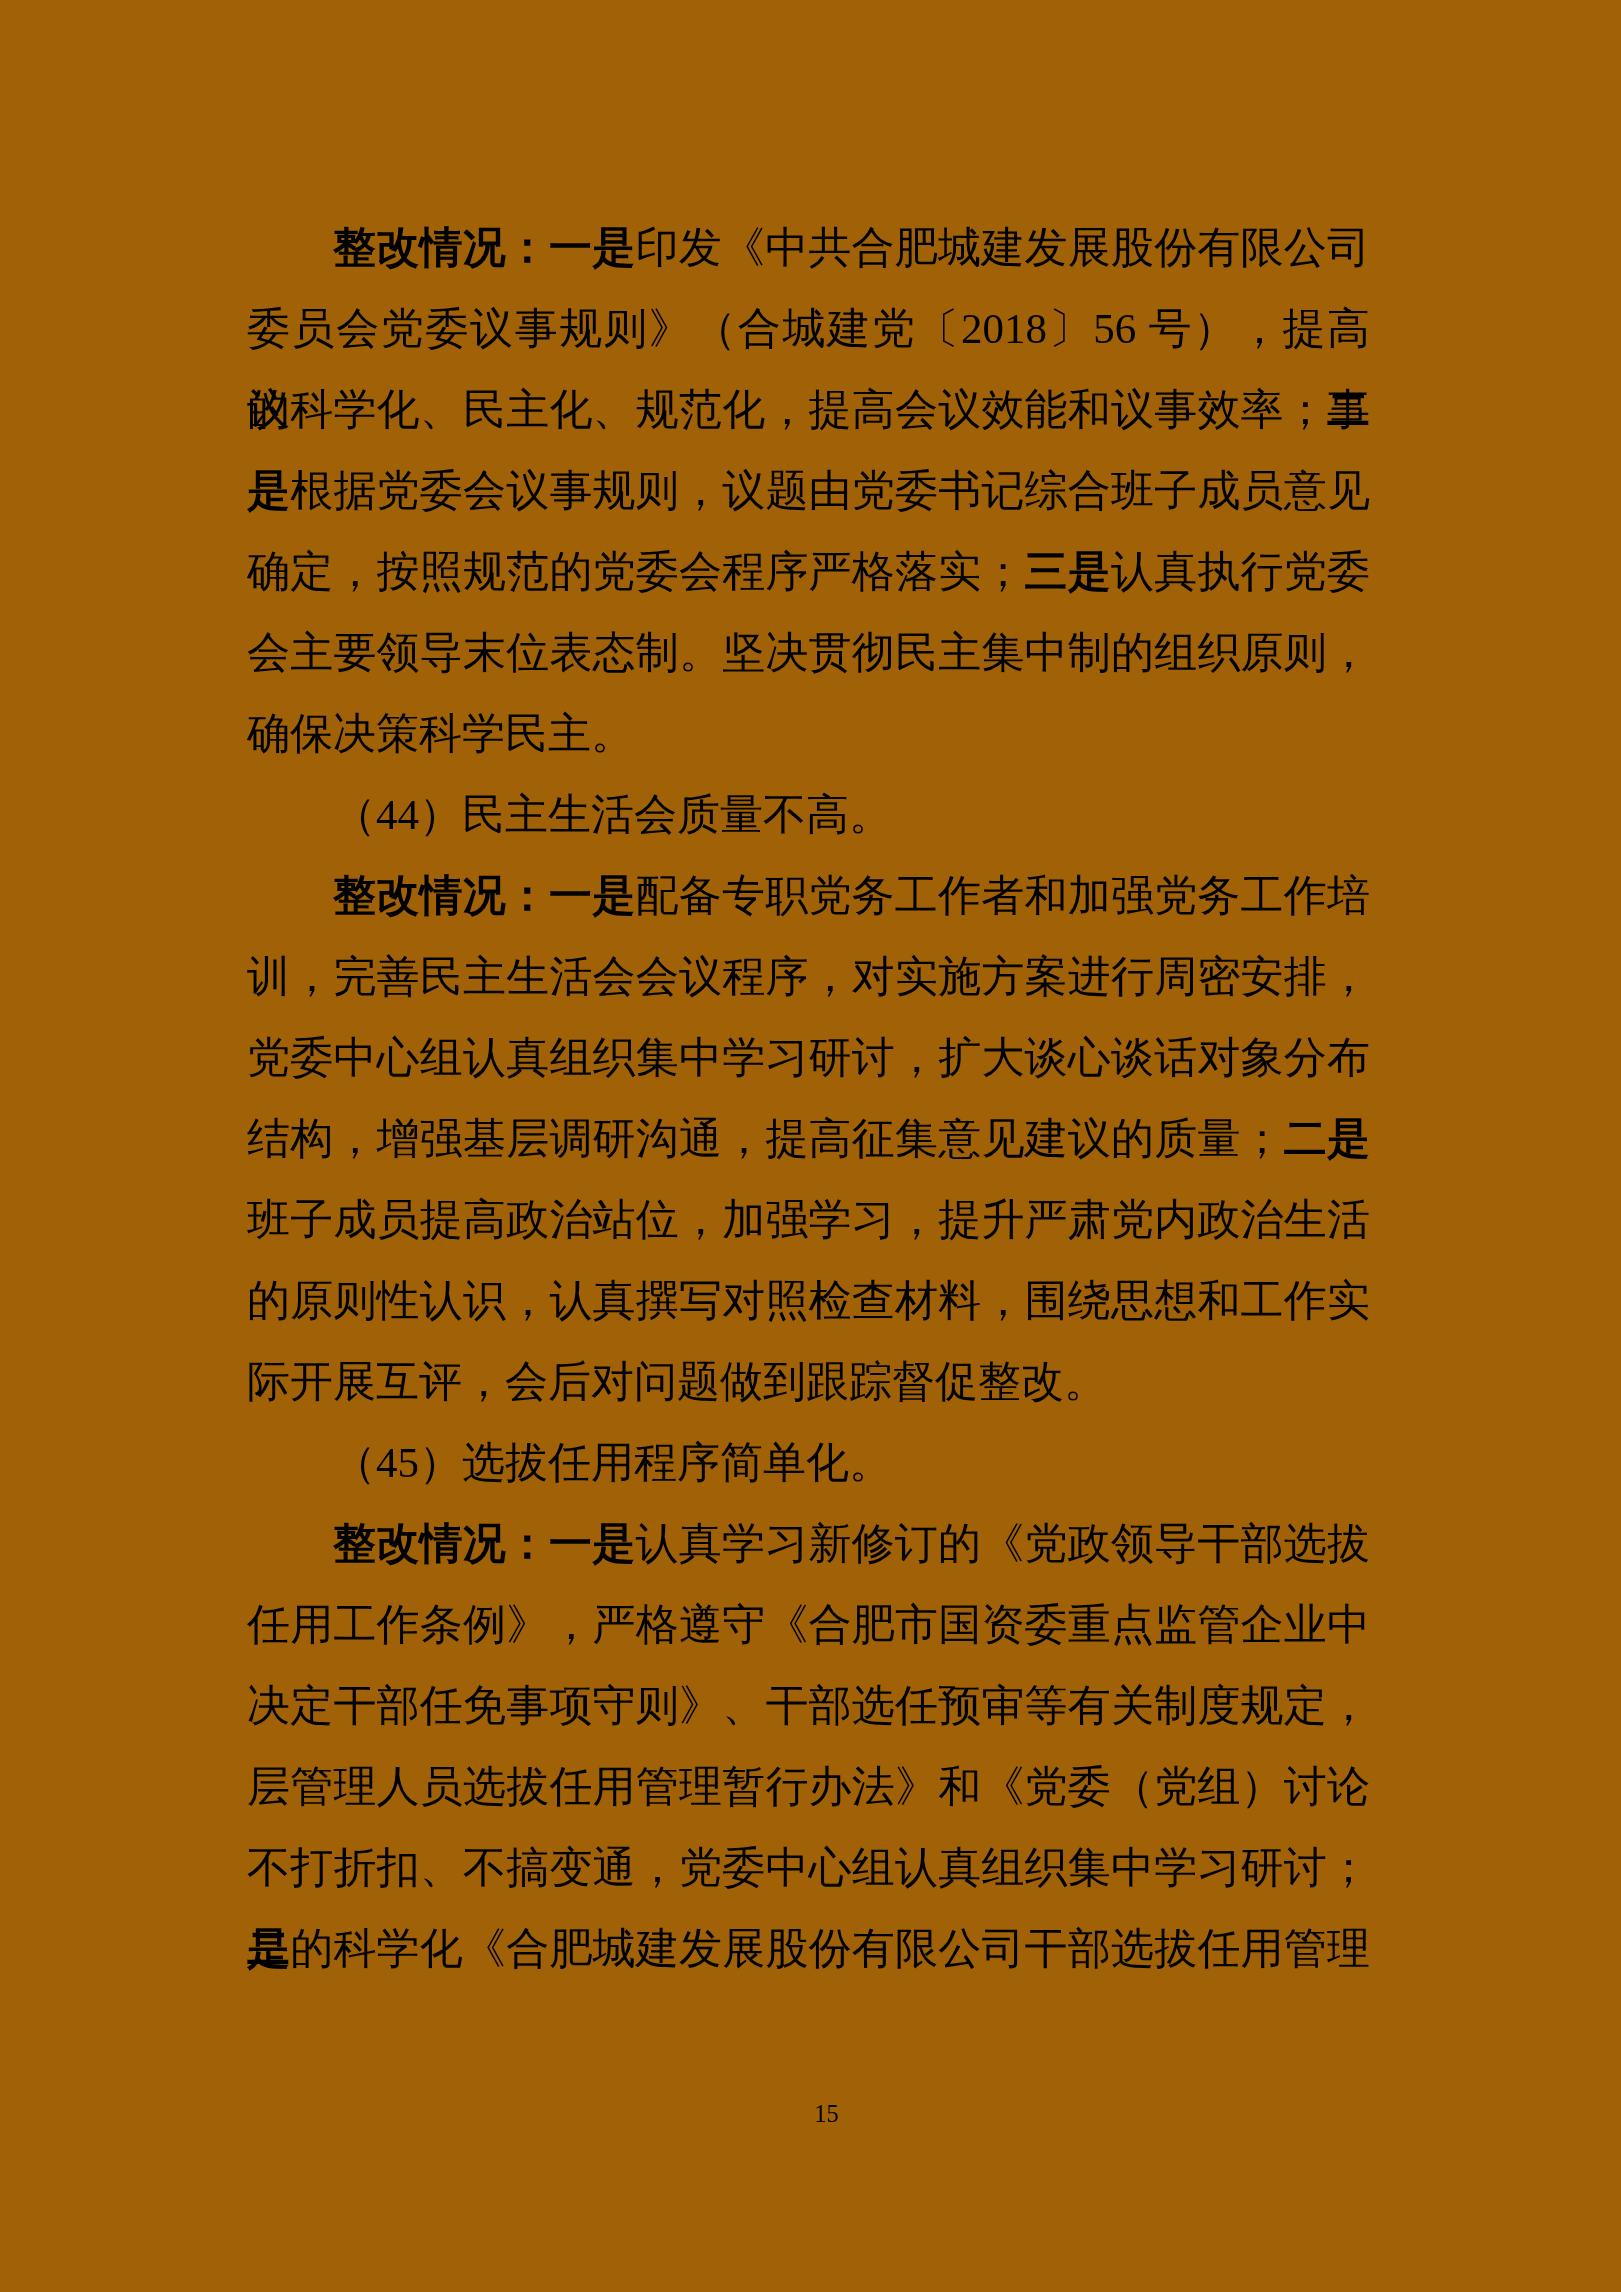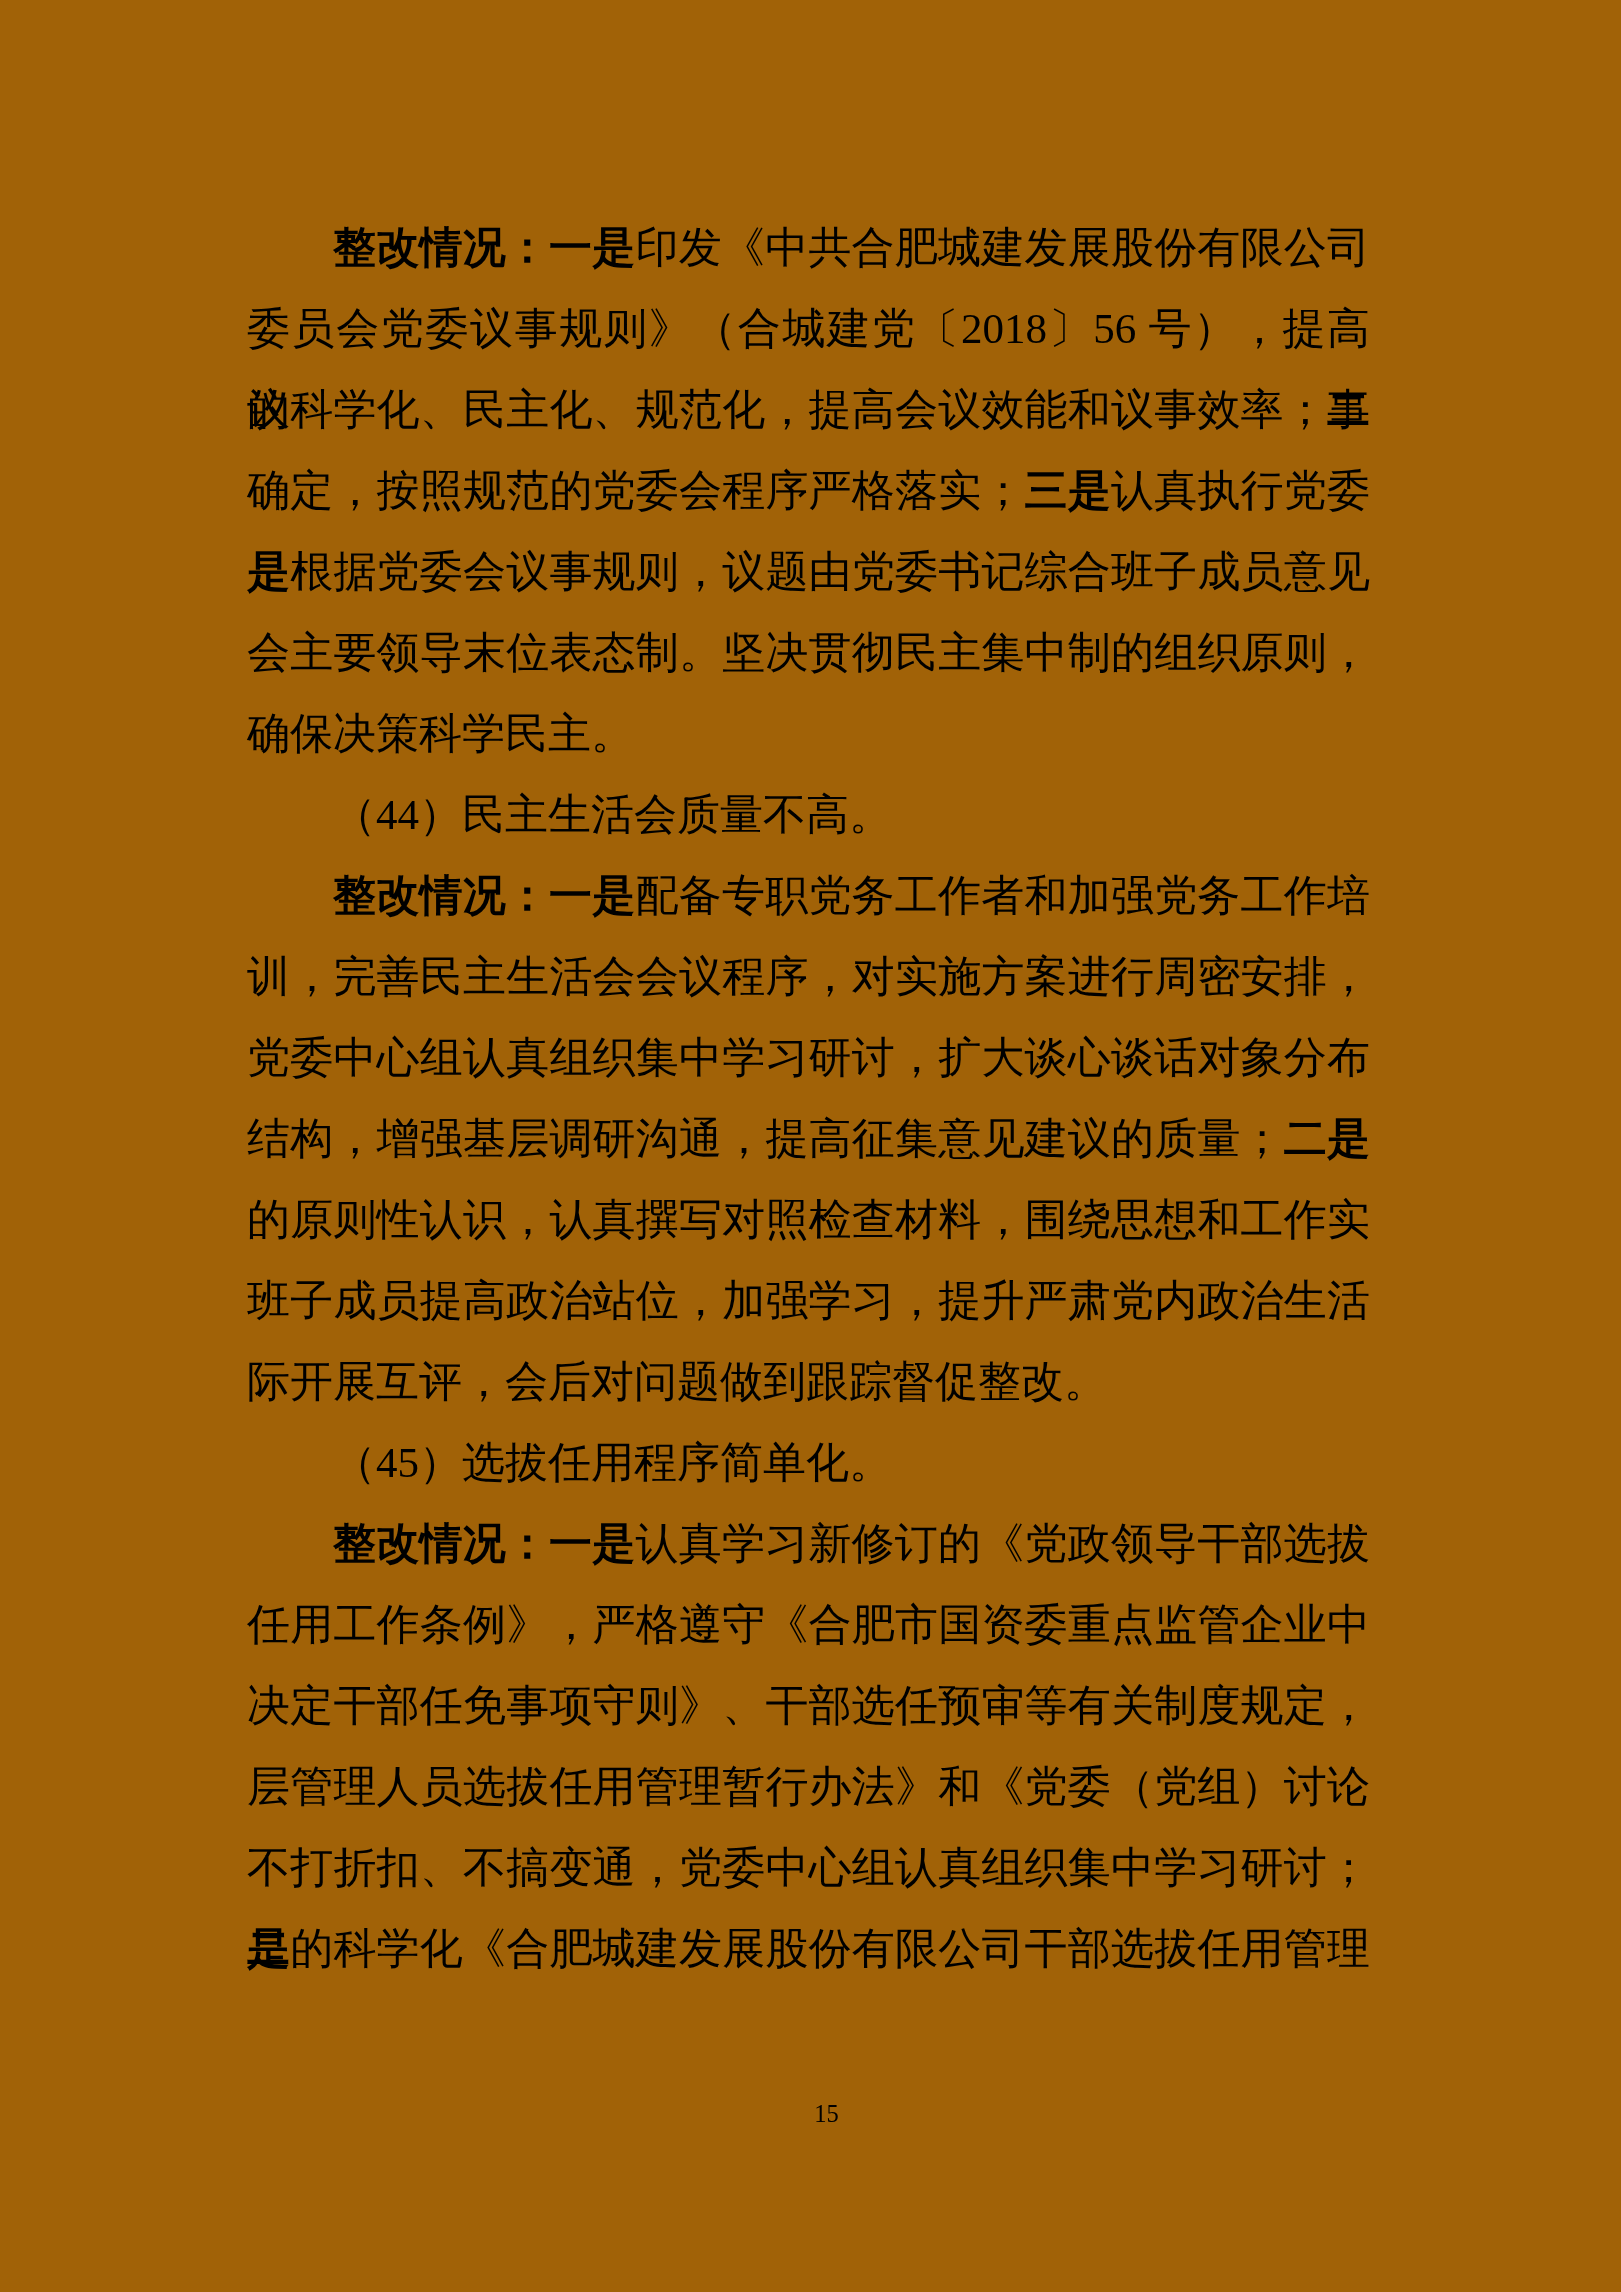--- a/index.html
+++ b/index.html
@@ -55,31 +55,31 @@
   }
 </style>
 </head>
 <body>
 
 <div class="page">
   <div class="doc-body">
       <div class="line full indent"><span class="seg bold">整改情况：一是</span><span class="seg">印发《中共合肥城建发展股份有限公司</span></div>
       <div class="line full"><span class="seg">委员会党委议事规则》（合城建党〔2018〕56 号），提高议事</span></div>
       <div class="line full"><span class="seg">的科学化、民主化、规范化，提高会议效能和议事效率；</span><span class="seg bold">二</span></div>
+      <div class="line full"><span class="seg bold">是</span><span class="seg">根据党委会议事规则，议题由党委书记综合班子成员意见</span></div>
       <div class="line full"><span class="seg">确定，按照规范的党委会程序严格落实；</span><span class="seg bold">三是</span><span class="seg">认真执行党委</span></div>
-      <div class="line full"><span class="seg bold">是</span><span class="seg">根据党委会议事规则，议题由党委书记综合班子成员意见</span></div>
       <div class="line full"><span class="seg">会主要领导末位表态制。坚决贯彻民主集中制的组织原则，</span></div>
       <div class="line"><span class="seg">确保决策科学民主。</span></div>
       <div class="line indent"><span class="seg">（44）民主生活会质量不高。</span></div>
       <div class="line full indent"><span class="seg bold">整改情况：一是</span><span class="seg">配备专职党务工作者和加强党务工作培</span></div>
       <div class="line full"><span class="seg">训，完善民主生活会会议程序，对实施方案进行周密安排，</span></div>
       <div class="line full"><span class="seg">党委中心组认真组织集中学习研讨，扩大谈心谈话对象分布</span></div>
       <div class="line full"><span class="seg">结构，增强基层调研沟通，提高征集意见建议的质量；</span><span class="seg bold">二是</span></div>
+      <div class="line full"><span class="seg">班子成员提高政治站位，加强学习，提升严肃党内政治生活</span></div>
       <div class="line full"><span class="seg">的原则性认识，认真撰写对照检查材料，围绕思想和工作实</span></div>
-      <div class="line full"><span class="seg">班子成员提高政治站位，加强学习，提升严肃党内政治生活</span></div>
       <div class="line"><span class="seg">际开展互评，会后对问题做到跟踪督促整改。</span></div>
       <div class="line indent"><span class="seg">（45）选拔任用程序简单化。</span></div>
       <div class="line full indent"><span class="seg bold">整改情况：一是</span><span class="seg">认真学习新修订的《党政领导干部选拔</span></div>
       <div class="line full"><span class="seg">任用工作条例》，严格遵守《合肥市国资委重点监管企业中</span></div>
       <div class="line full"><span class="seg">决定干部任免事项守则》、干部选任预审等有关制度规定，</span></div>
       <div class="line full"><span class="seg">层管理人员选拔任用管理暂行办法》和《党委（党组）讨论</span></div>
       <div class="line full"><span class="seg">不打折扣、不搞变通，党委中心组认真组织集中学习研讨；</span><span class="seg bold">二</span></div>
       <div class="line full"><span class="seg bold">是</span><span class="seg">的科学化《合肥城建发展股份有限公司干部选拔任用管理</span></div>
     </div>
   <div class="page-number">15</div>

